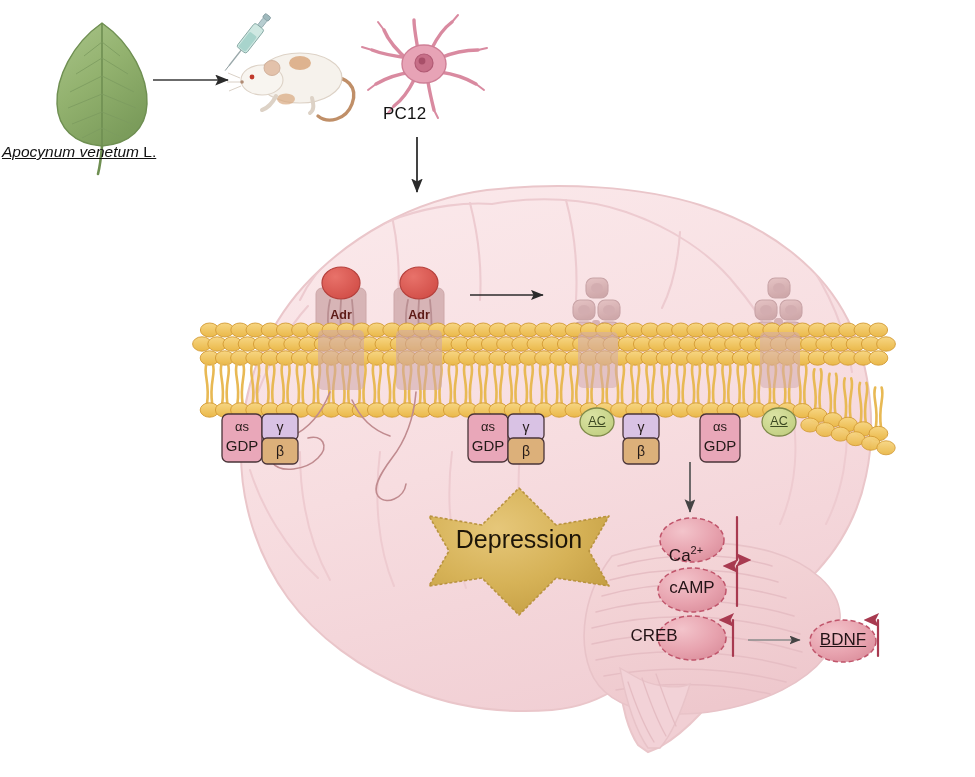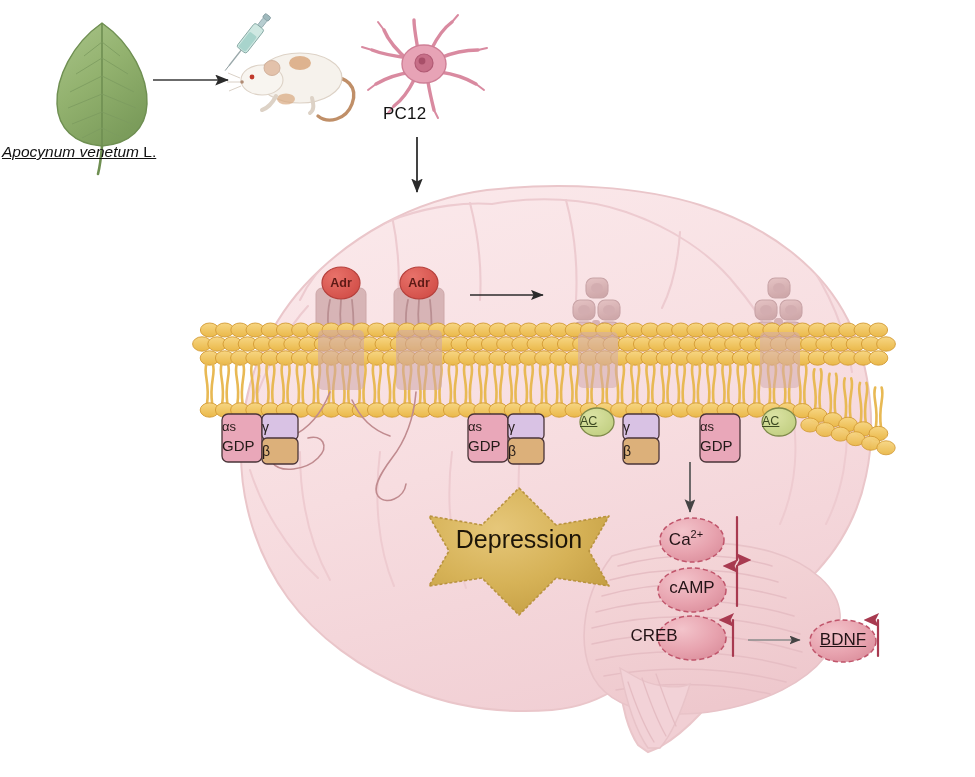--- a/index.html
+++ b/index.html
@@ -21,28 +21,28 @@
   #caption .line2 .nonital{font-style:normal;}
 
   
   #pc12-label{
     position:absolute;left:383px;top:104px;
     font-size:17px;color:#111;letter-spacing:.2px;
   }
 
   
   .gtxt{
-    position:absolute;
+    position:absolute;text-align:center;
     font-size:13px;color:#241a18;
     pointer-events:none;white-space:nowrap;
   }
   .gtxt.ac{font-size:12.5px;color:#3d4a22;text-decoration:underline;}
   .adr-txt{
     position:absolute;text-align:center;white-space:nowrap;
-    font-size:12.5px;color:#5d1a16;font-weight:600;
+    font-size:12.5px;color:#5d1a16;font-weight:600;margin-top:32px;
   }
   .node-txt{
     position:absolute;text-align:center;white-space:nowrap;
     font-size:17px;color:#231316;
   }
   .node-txt sup{font-size:11px;vertical-align:super;}
   #depression-text{
     position:absolute;text-align:center;white-space:nowrap;
     font-size:25px;color:#1d1508;left:444px;top:525px;width:150px;
   }
@@ -703,18 +703,18 @@
   <div class="gtxt ac" style="left:580px;top:414px;width:34px;">AC</div>
   <div class="gtxt" style="left:623px;top:419px;width:36px;font-size:14px;">γ</div>
   <div class="gtxt" style="left:623px;top:443px;width:36px;font-size:14px;">β</div>
 
   <div class="gtxt" style="left:700px;top:419px;width:40px;">αs</div>
   <div class="gtxt" style="left:700px;top:437px;width:40px;font-size:15px;">GDP</div>
   <div class="gtxt ac" style="left:762px;top:414px;width:34px;">AC</div>
 
   <div id="depression-text">Depression</div>
 
-  <div class="node-txt" style="left:662px;top:528px;width:48px;"><span>Ca</span><sup>2+</sup></div>
+  <div class="node-txt" style="left:662px;top:544px;width:48px;"><span>Ca</span><sup>2+</sup></div>
   <div class="node-txt" style="left:658px;top:578px;width:68px;">cAMP</div>
   <div class="node-txt" style="left:620px;top:626px;width:68px;">CREB</div>
   <div class="node-txt" style="left:809px;top:630px;width:68px;text-decoration:underline;">BDNF</div>
 
 </div>
 
 </body></html>

